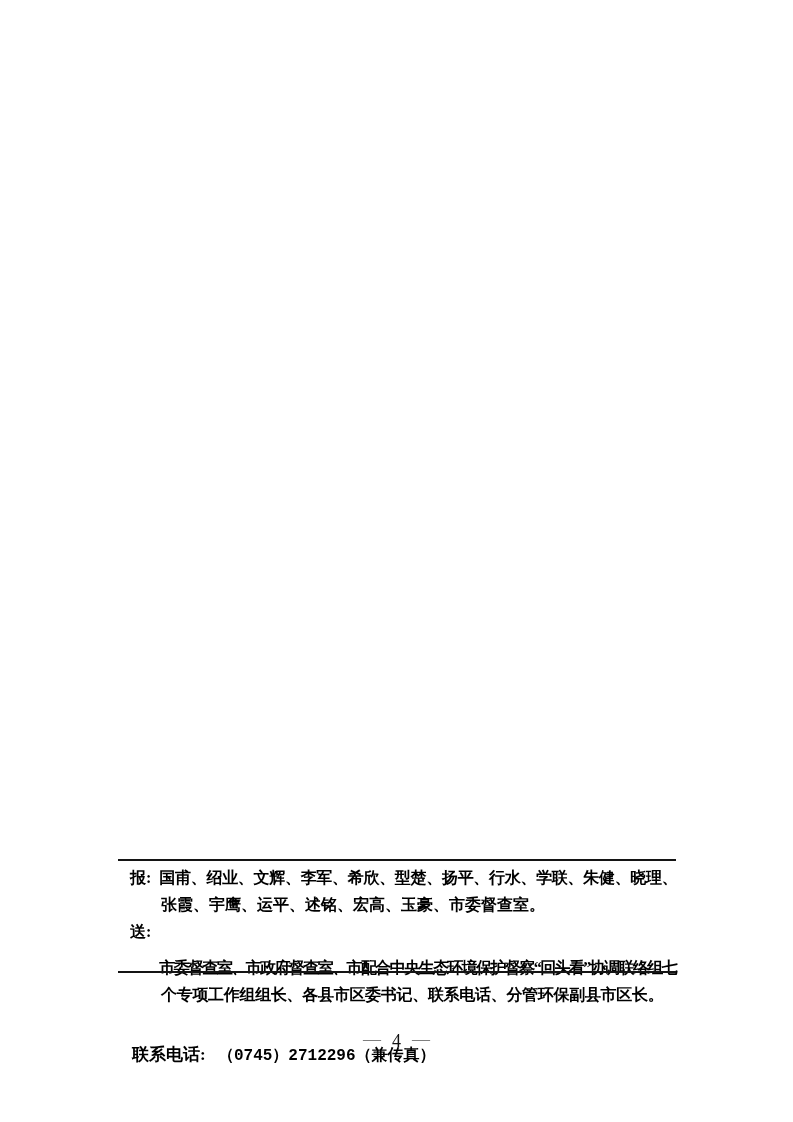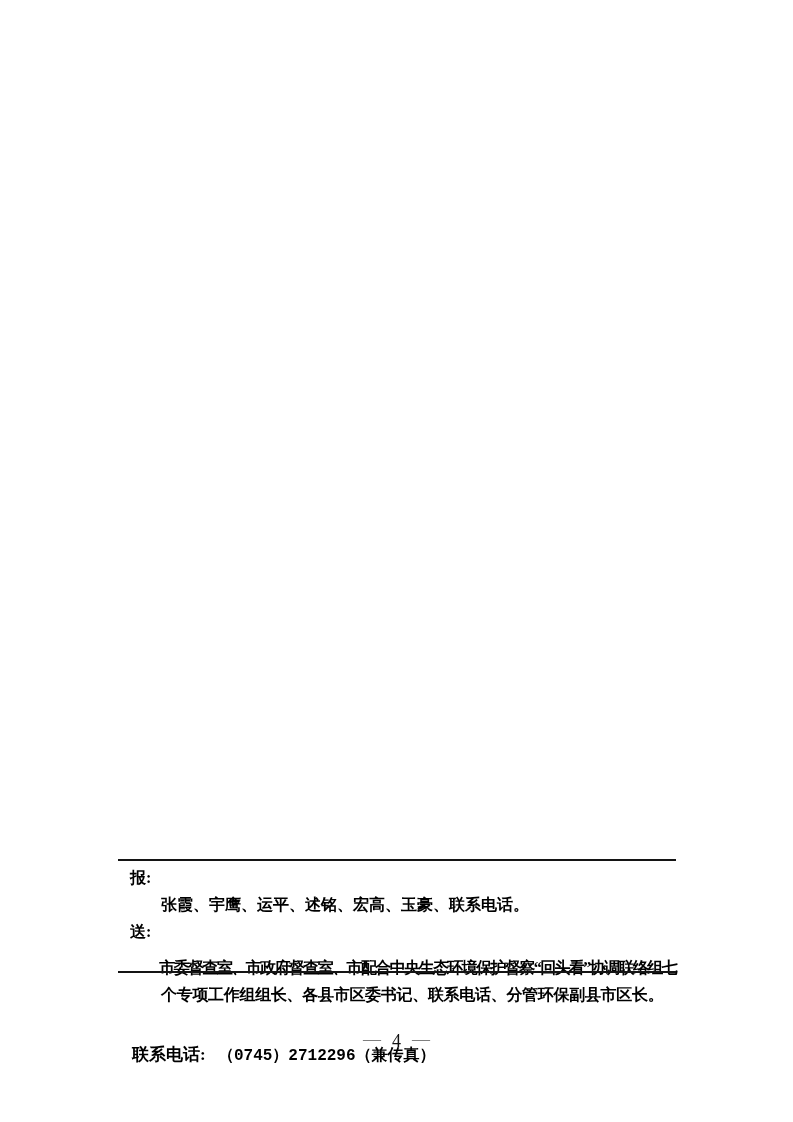--- a/index.html
+++ b/index.html
@@ -62,22 +62,23 @@
 </head>
 <body>
 
 <div class="page">
 
   <div class="rule rule-top"></div>
 
   <div class="recipients">
     <div class="rcpt-row">
       <span class="rcpt-label">报:</span>
+      <span class="slightly-tight">国甫、绍业、文辉、李军、希欣、型楚、扬平、行水、学联、朱健、晓理、</span>
     </div>
-    <div class="rcpt-cont">张霞、宇鹰、运平、述铭、宏高、玉豪、联系电话。</div>
+    <div class="rcpt-cont">张霞、宇鹰、运平、述铭、宏高、玉豪、市委督查室。</div>
 
     <div class="rcpt-row">
       <span class="rcpt-label">送:</span>
       <span class="condensed">市委督查室、市政府督查室、市配合中央生态环境保护督察“回头看”协调联络组七</span>
     </div>
     <div class="rcpt-cont slightly-tight">个专项工作组组长、各县市区委书记、联系电话、分管环保副县市区长。</div>
   </div>
 
   <div class="rule rule-bottom"></div>
 

